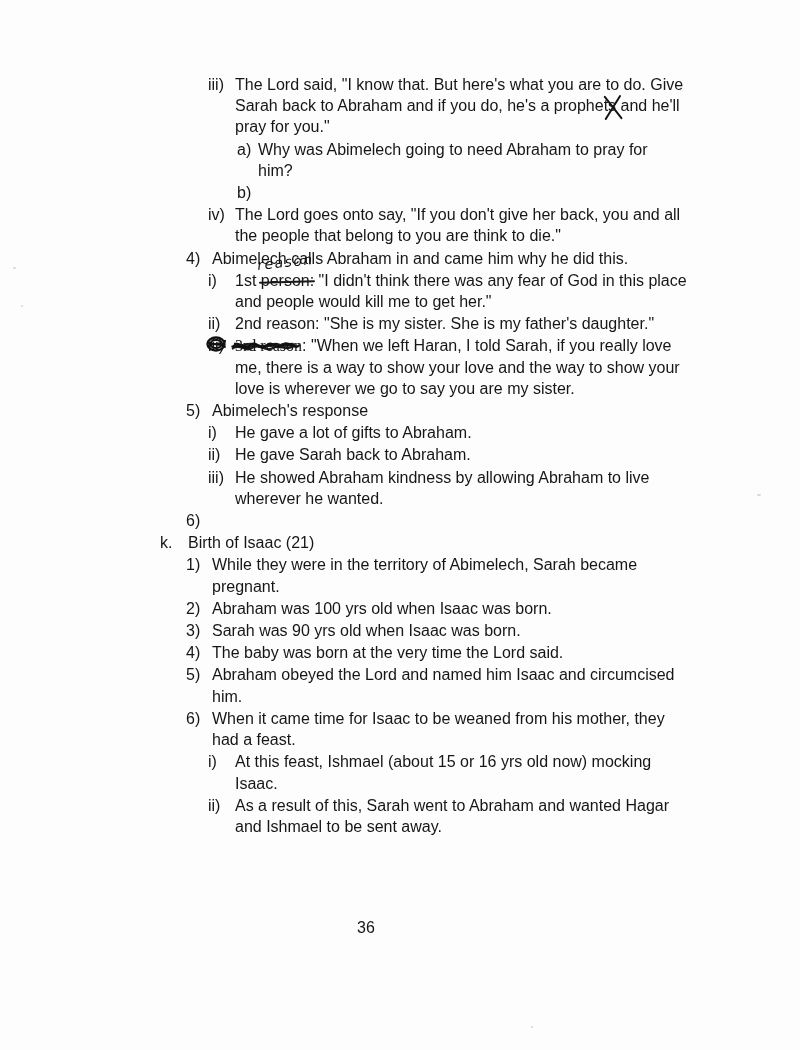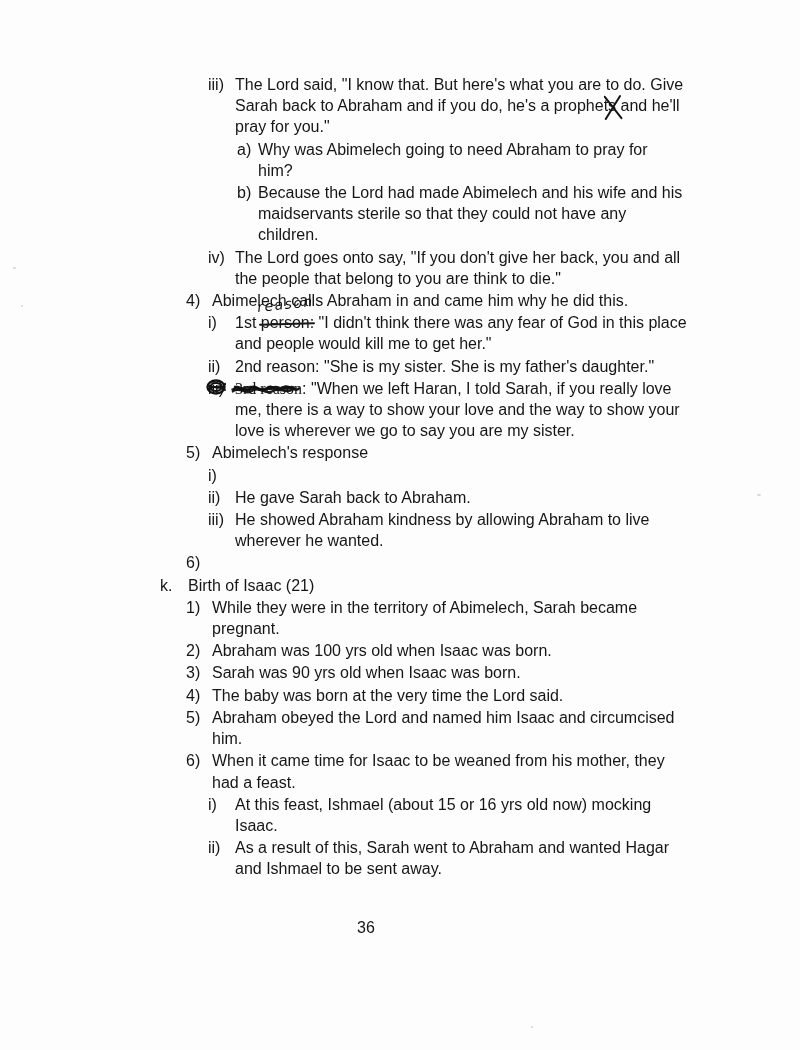--- a/index.html
+++ b/index.html
@@ -83,23 +83,20 @@
 Sarah back to Abraham and if you do, he's a prophet<span class="xchar">s</span> and he'll
 pray for you."</div>
       </div>
       <div class="row lv-let">
         <span class="marker">a)</span>
         <div class="itext">Why was Abimelech going to need Abraham to pray for
 him?</div>
       </div>
       <div class="row lv-let">
         <span class="marker">b)</span>
-        <div class="itext">Because the Lord had made Abimelech and his wife and his
-maidservants sterile so that they could not have any
-children.</div>
       </div>
       <div class="row lv-rom">
         <span class="marker">iv)</span>
         <div class="itext">The Lord goes onto say, "If you don't give her back, you and all
 the people that belong to you are think to die."</div>
       </div>
       <div class="row lv-num">
         <span class="marker">4)</span>
         <div class="itext">Abimelech calls Abraham in and came him why he did this.</div>
       </div>
@@ -131,20 +128,21 @@
             </svg></span>: "When we left Haran, I told Sarah, if you really love
 me, there is a way to show your love and the way to show your
 love is wherever we go to say you are my sister.</div>
       </div>
       <div class="row lv-num">
         <span class="marker">5)</span>
         <div class="itext">Abimelech's response</div>
       </div>
       <div class="row lv-rom">
         <span class="marker">i)</span>
+        <div class="itext">He gave a lot of gifts to Abraham.</div>
       </div>
       <div class="row lv-rom">
         <span class="marker">ii)</span>
         <div class="itext">He gave Sarah back to Abraham.</div>
       </div>
       <div class="row lv-rom">
         <span class="marker">iii)</span>
         <div class="itext">He showed Abraham kindness by allowing Abraham to live
 wherever he wanted.</div>
       </div>

